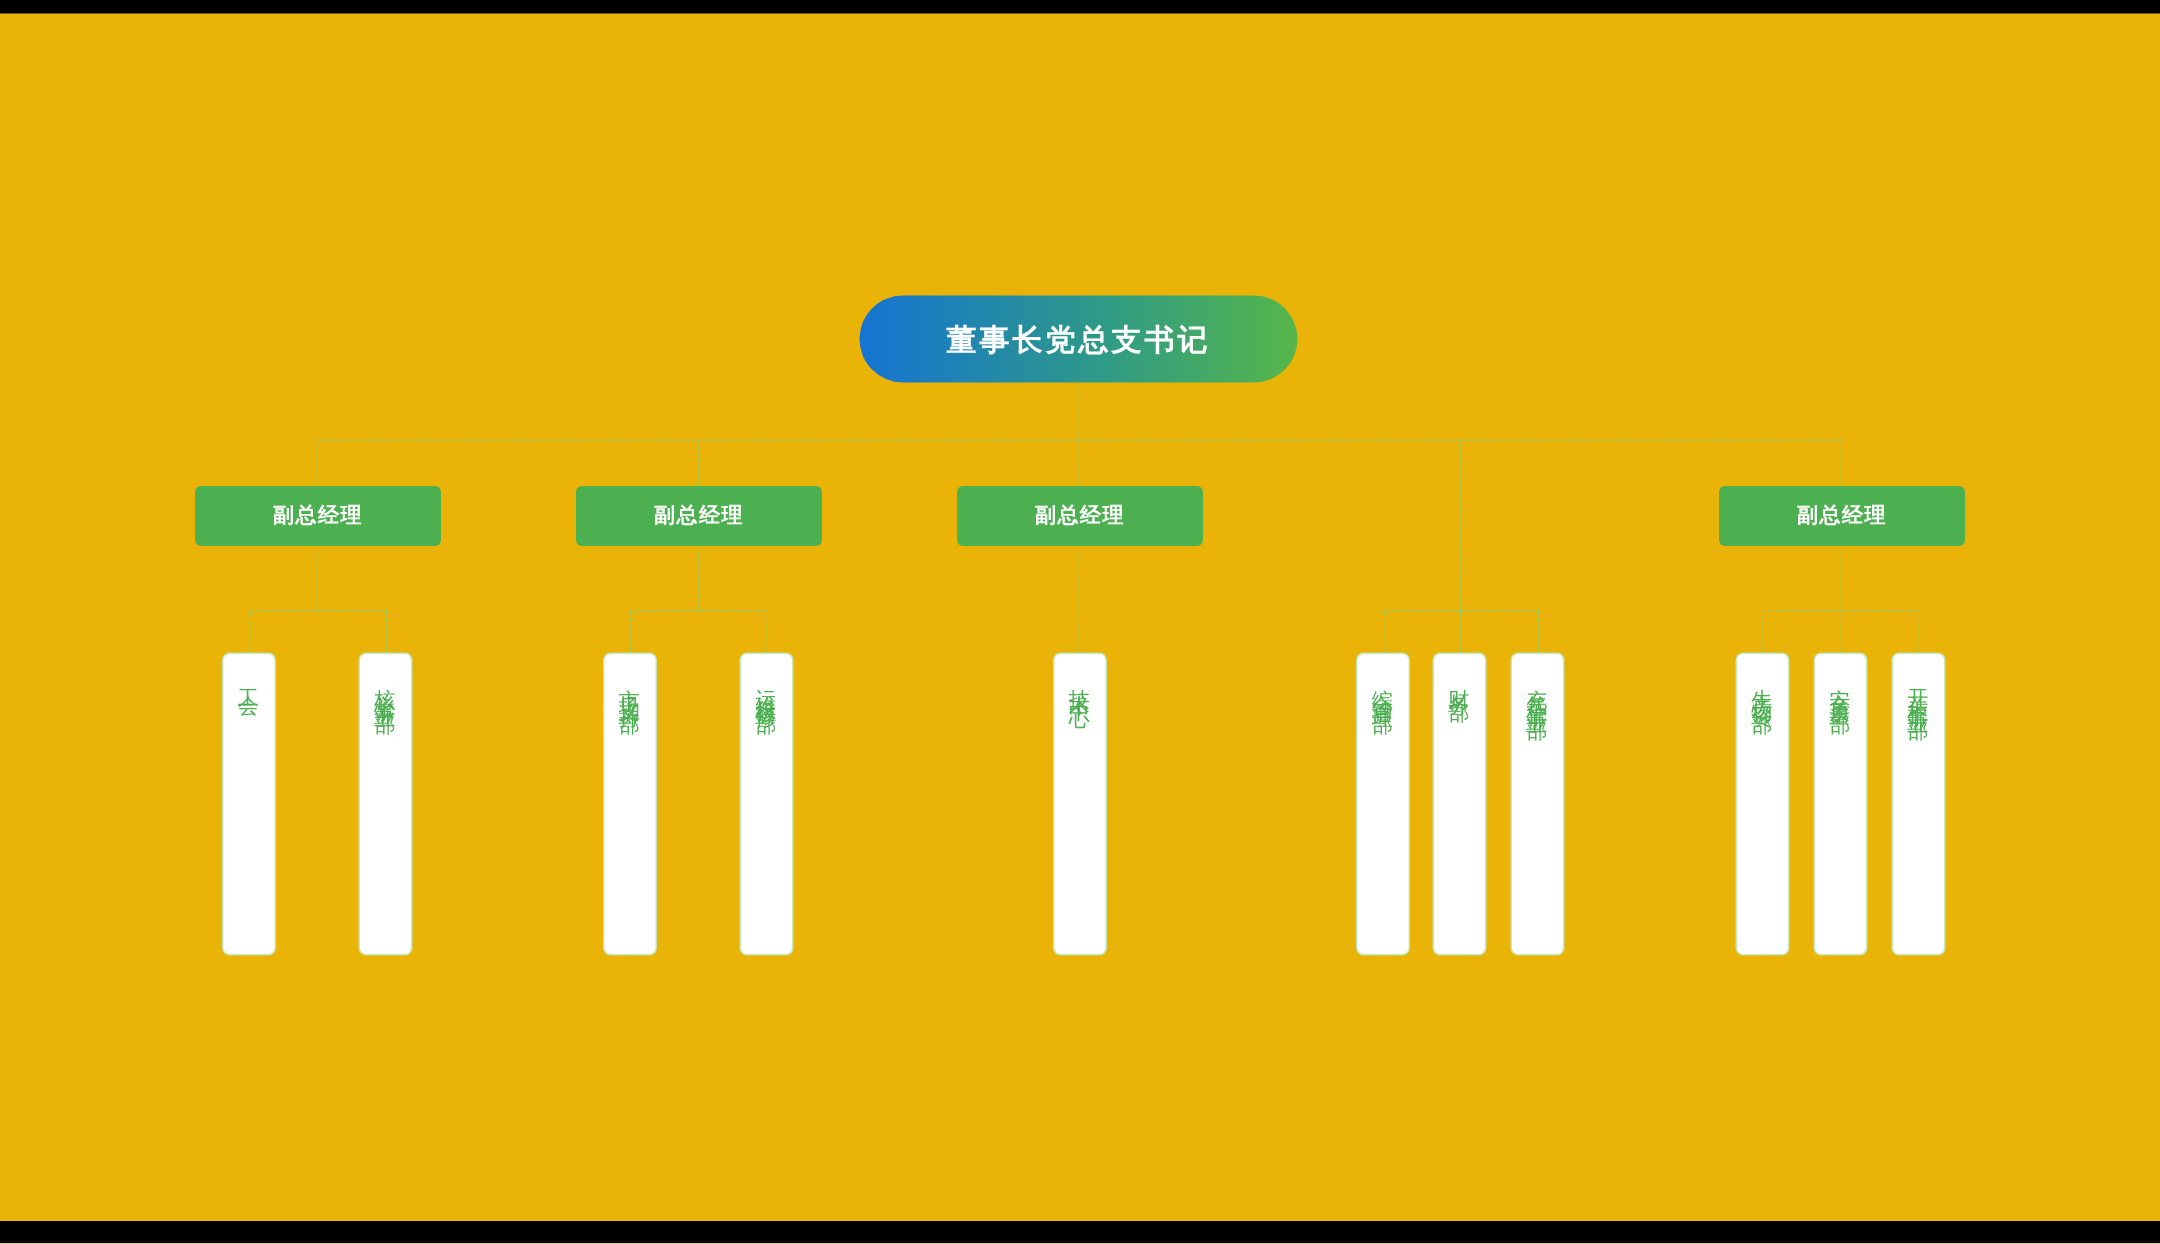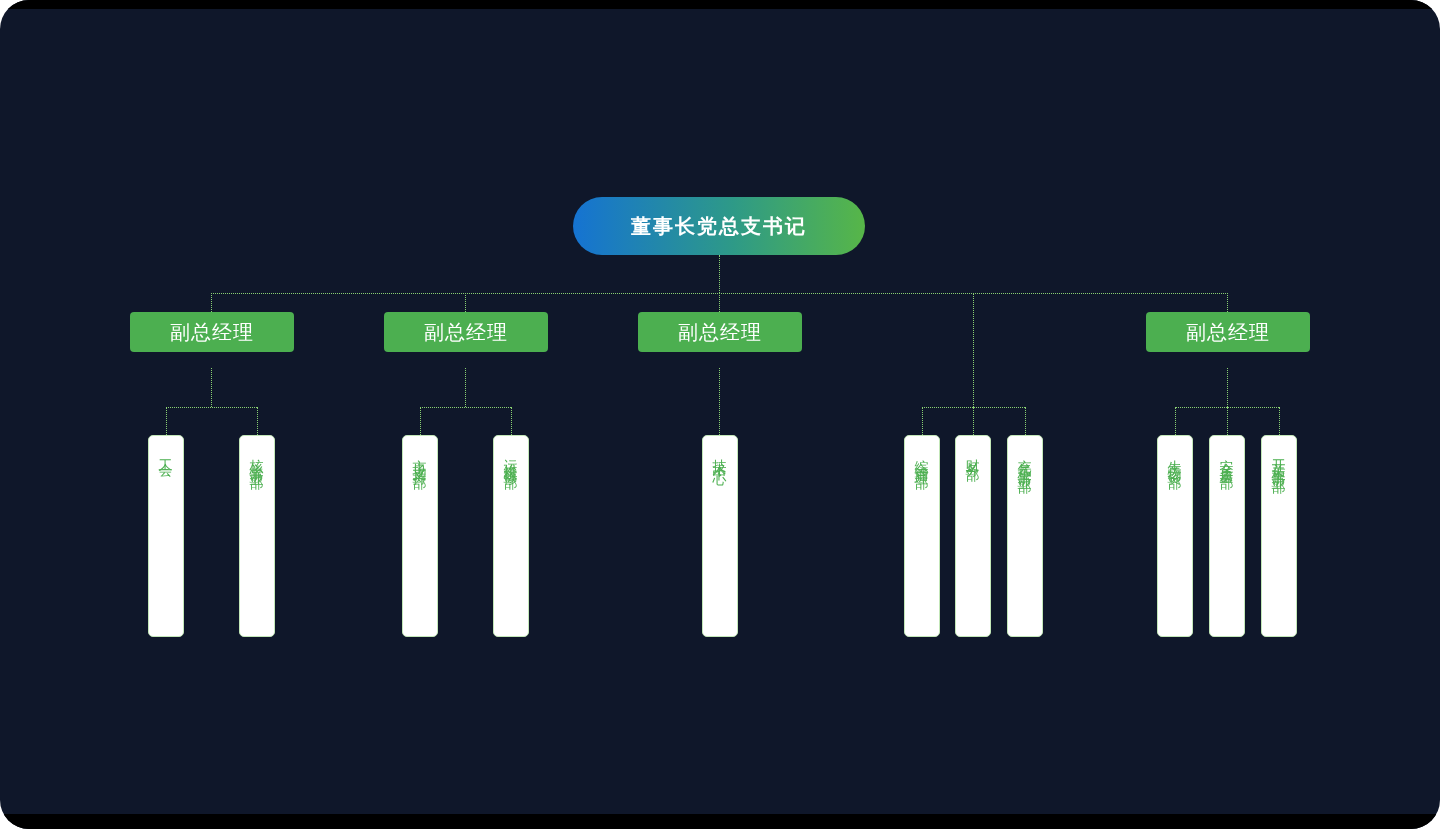--- a/index.html
+++ b/index.html
@@ -5,23 +5,22 @@
   html, body {
     margin: 0;
     padding: 0;
     background: #ffffff;
     font-family: "Liberation Sans", "DejaVu Sans", sans-serif;
   }
   .canvas {
     position: relative;
     width: 1440px;
     height: 829px;
-    background: #0f172a;
+    background: #eab308;
     overflow: hidden;
-    border-radius: 29px;
   }
   .bar {
     position: absolute;
     left: 0;
     width: 1440px;
     background: #000000;
   }
   .bar.top { top: 0; height: 9px; }
   .bar.bottom { bottom: 0; height: 15px; }
 
@@ -39,31 +38,31 @@
     justify-content: center;
     color: #ffffff;
     font-size: 20px;
     font-weight: bold;
     letter-spacing: 2px;
   }
 
   
   .manager-node {
     position: absolute;
-    top: 312px;
+    top: 324px;
     width: 164px;
     height: 40px;
     background: #4caf50;
     border-radius: 4px;
     display: flex;
     align-items: center;
     justify-content: center;
     color: #ffffff;
-    font-size: 20px;
-    font-weight: normal;
+    font-size: 14px;
+    font-weight: bold;
     letter-spacing: 1px;
   }
   .m1 { left: 130px; }
   .m2 { left: 384px; }
   .m3 { left: 638px; }
   .m4 { left: 1146px; }
 
   
   .dept-node {
     position: absolute;

